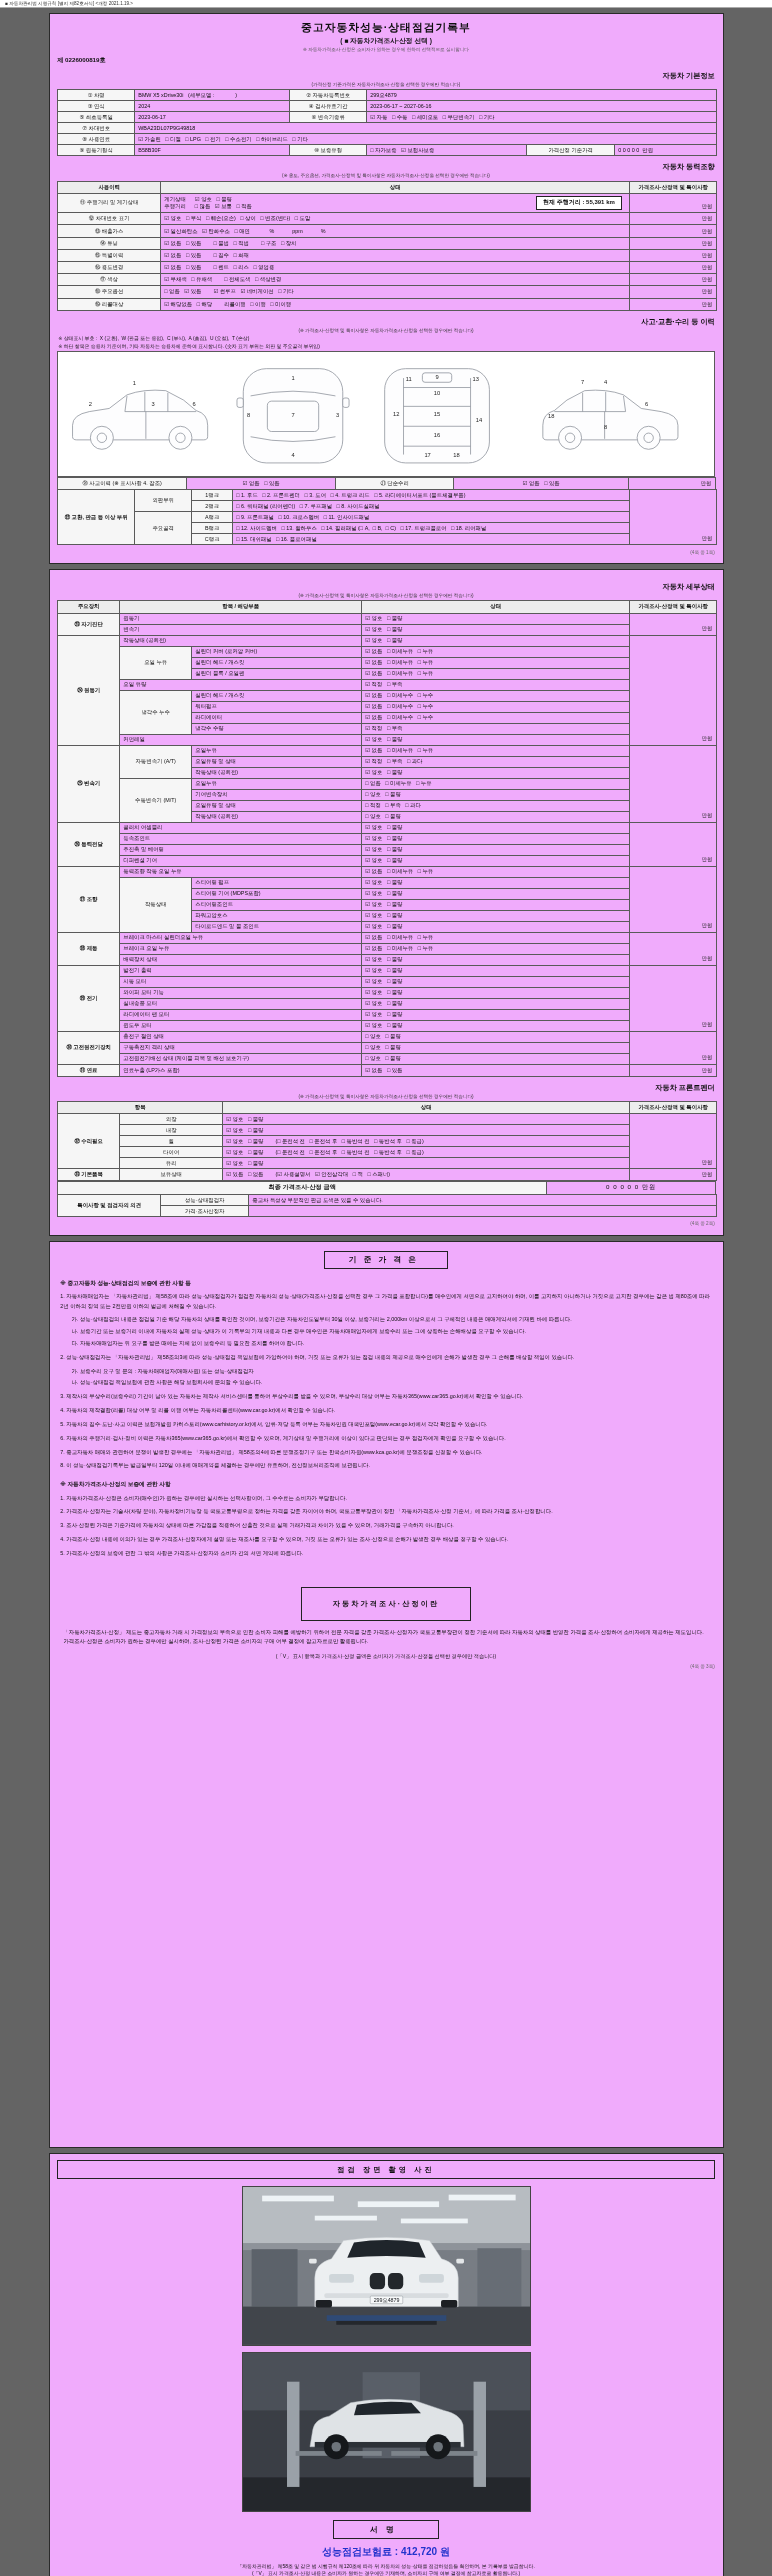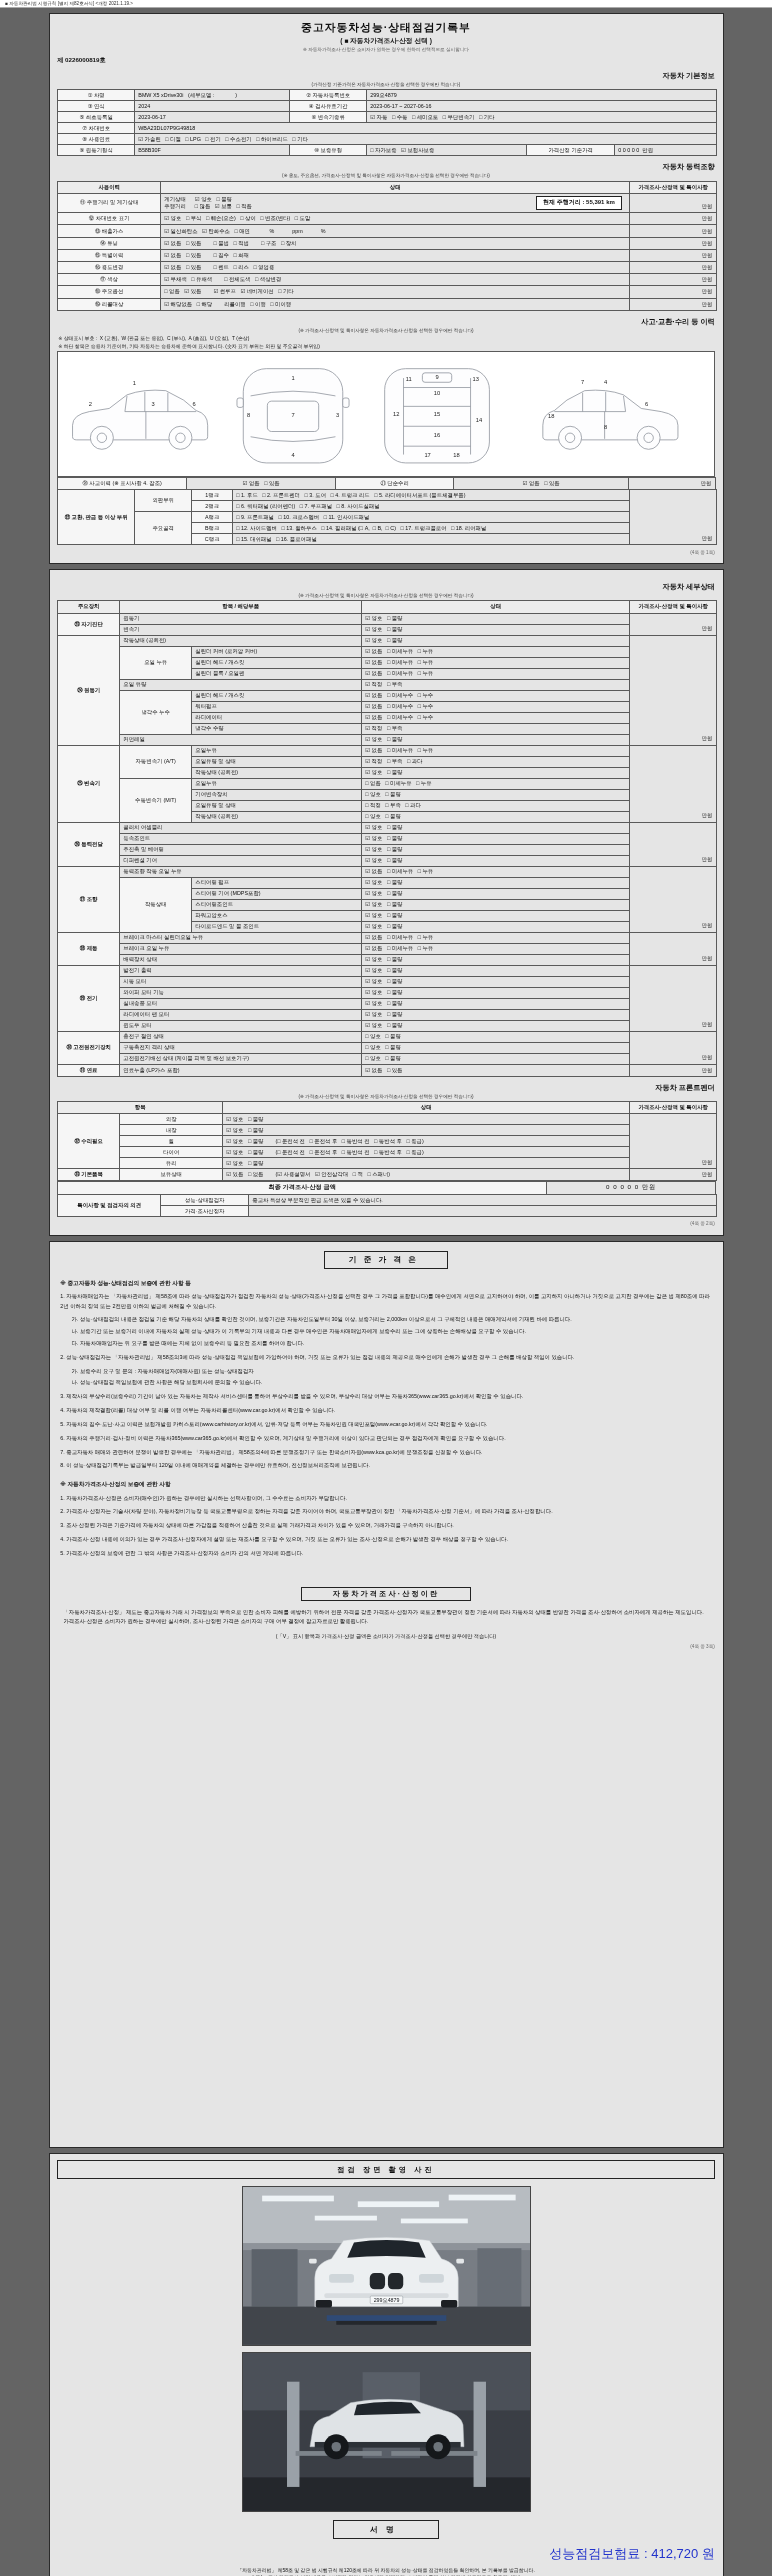--- a/index.html
+++ b/index.html
@@ -1,19 +1,19 @@
 <!DOCTYPE html>
 <html style="font-size:8.2px"><head>
 <meta charset="utf-8">
 <style>
 *{box-sizing:border-box;}
 html,body{margin:0;padding:0;}
 body{background:#646464;font-family:"Liberation Sans","DejaVu Sans",sans-serif;color:#101010;}
 .topbar{background:#fff;border-bottom:0.5px solid #aaa;font-size:4.6px;color:#333;padding:1px 5.2px;}
-.page{width:675px;margin:5.2px auto 0;background:#e5e5e5;border:0.5px solid #2a2a2a;padding:6.2px 7.7px 8.2px;}
+.page{width:675px;margin:5.2px auto 0;background:#f0abfc;border:0.5px solid #2a2a2a;padding:6.2px 7.7px 8.2px;}
 .page.last{margin-bottom:5.2px;}
 h1.title{margin:1px 0 0;text-align:center;font-size:10.8px;letter-spacing:1px;}
 .subtitle{text-align:center;font-weight:bold;font-size:6.7px;margin-top:1.5px;}
 .subnote{text-align:center;font-size:4.6px;color:#555;margin-top:1px;}
 .docno{font-size:6.2px;font-weight:bold;margin:4.1px 0 2.1px;}
 .sec-title{text-align:right;font-weight:bold;font-size:7.2px;margin-top:6.2px;}
 .sec-note{text-align:center;font-size:4.6px;color:#333;margin:1px 0 2.1px;}
 table.grid{width:100%;border-collapse:collapse;table-layout:fixed;font-size:5.4px;}
 table.grid.joined{margin-top:-0.5px;}
 .grid th,.grid td{border:0.5px solid #5a5a5a;padding:1.5px 3.1px;vertical-align:middle;word-break:break-all;}
@@ -34,29 +34,29 @@
 .pagemark{text-align:right;font-size:4.6px;color:#666;margin-top:4.1px;}
 .final-label{text-align:center;font-weight:bold;font-size:6.2px;background:#f6f6f6;}
 .final-amount{text-align:center;font-size:6.2px;letter-spacing:1px;}
 .notice-page{min-height:907px;}
 .notice-title-box{width:124px;margin:3.1px auto 8.2px;border:0.8px solid #222;text-align:center;font-weight:bold;font-size:7.7px;padding:3.1px 0;letter-spacing:7.2px;}
 .notice-body{padding:0 3.1px;}
 .nl{font-size:5.4px;line-height:1.8;}
 .nl.h{font-weight:bold;margin:8.2px 0 3.1px;font-size:5.7px;}
 .nl.p{margin:4.1px 0;}
 .nl.i{margin:2.1px 0 2.1px 11.3px;}
-.notice-box-title{width:170px;margin:28px auto 7.2px;border:0.8px solid #222;text-align:center;font-weight:bold;font-size:7.2px;padding:1px 0;letter-spacing:2.1px;}
+.notice-box-title{width:170px;margin:28px auto 7.2px;border:0.8px solid #222;text-align:center;font-weight:bold;font-size:7.2px;padding:11px 0;letter-spacing:2.1px;}
 .notice-box-text{font-size:5.4px;line-height:1.7;margin:0 6.2px;}
 .notice-final{font-size:5.2px;text-align:center;margin-top:7.2px;}
 .photo-title-box{border:0.8px solid #222;text-align:center;font-weight:bold;font-size:7.2px;padding:3.6px 0;letter-spacing:3.1px;margin-bottom:7px;}
 .photo{width:289px;margin:6.2px auto 0;border:0.5px solid #444;background:#222;}
 .photo svg{display:block;width:100%;height:auto;}
 .sign-wrap{margin-top:8.2px;text-align:center;}
 .sign-title-box{display:inline-block;border:0.8px solid #222;padding:3.1px 36px;font-weight:bold;font-size:7.7px;letter-spacing:8.2px;}
-.insurance{color:#2233cc;font-weight:normal;font-size:13px;margin:6.2px 0 4.1px;text-align:right;}
+.insurance{color:#2233cc;font-weight:bold;font-size:10px;margin:6.2px 0 4.1px;text-align:center;}
 .sign-line{font-size:4.9px;text-align:center;margin:1.5px 0;color:#111;}
 </style>
 </head>
 <body>
 
 <div class="topbar"><span>■ 자동차관리법 시행규칙 [별지 제82호서식] &lt;개정 2021.1.19.&gt;</span></div>
 
 <div class="page">
   <h1 class="title">중고자동차성능·상태점검기록부</h1>
   <div class="subtitle">( ■ 자동차가격조사·산정 선택 )</div>

